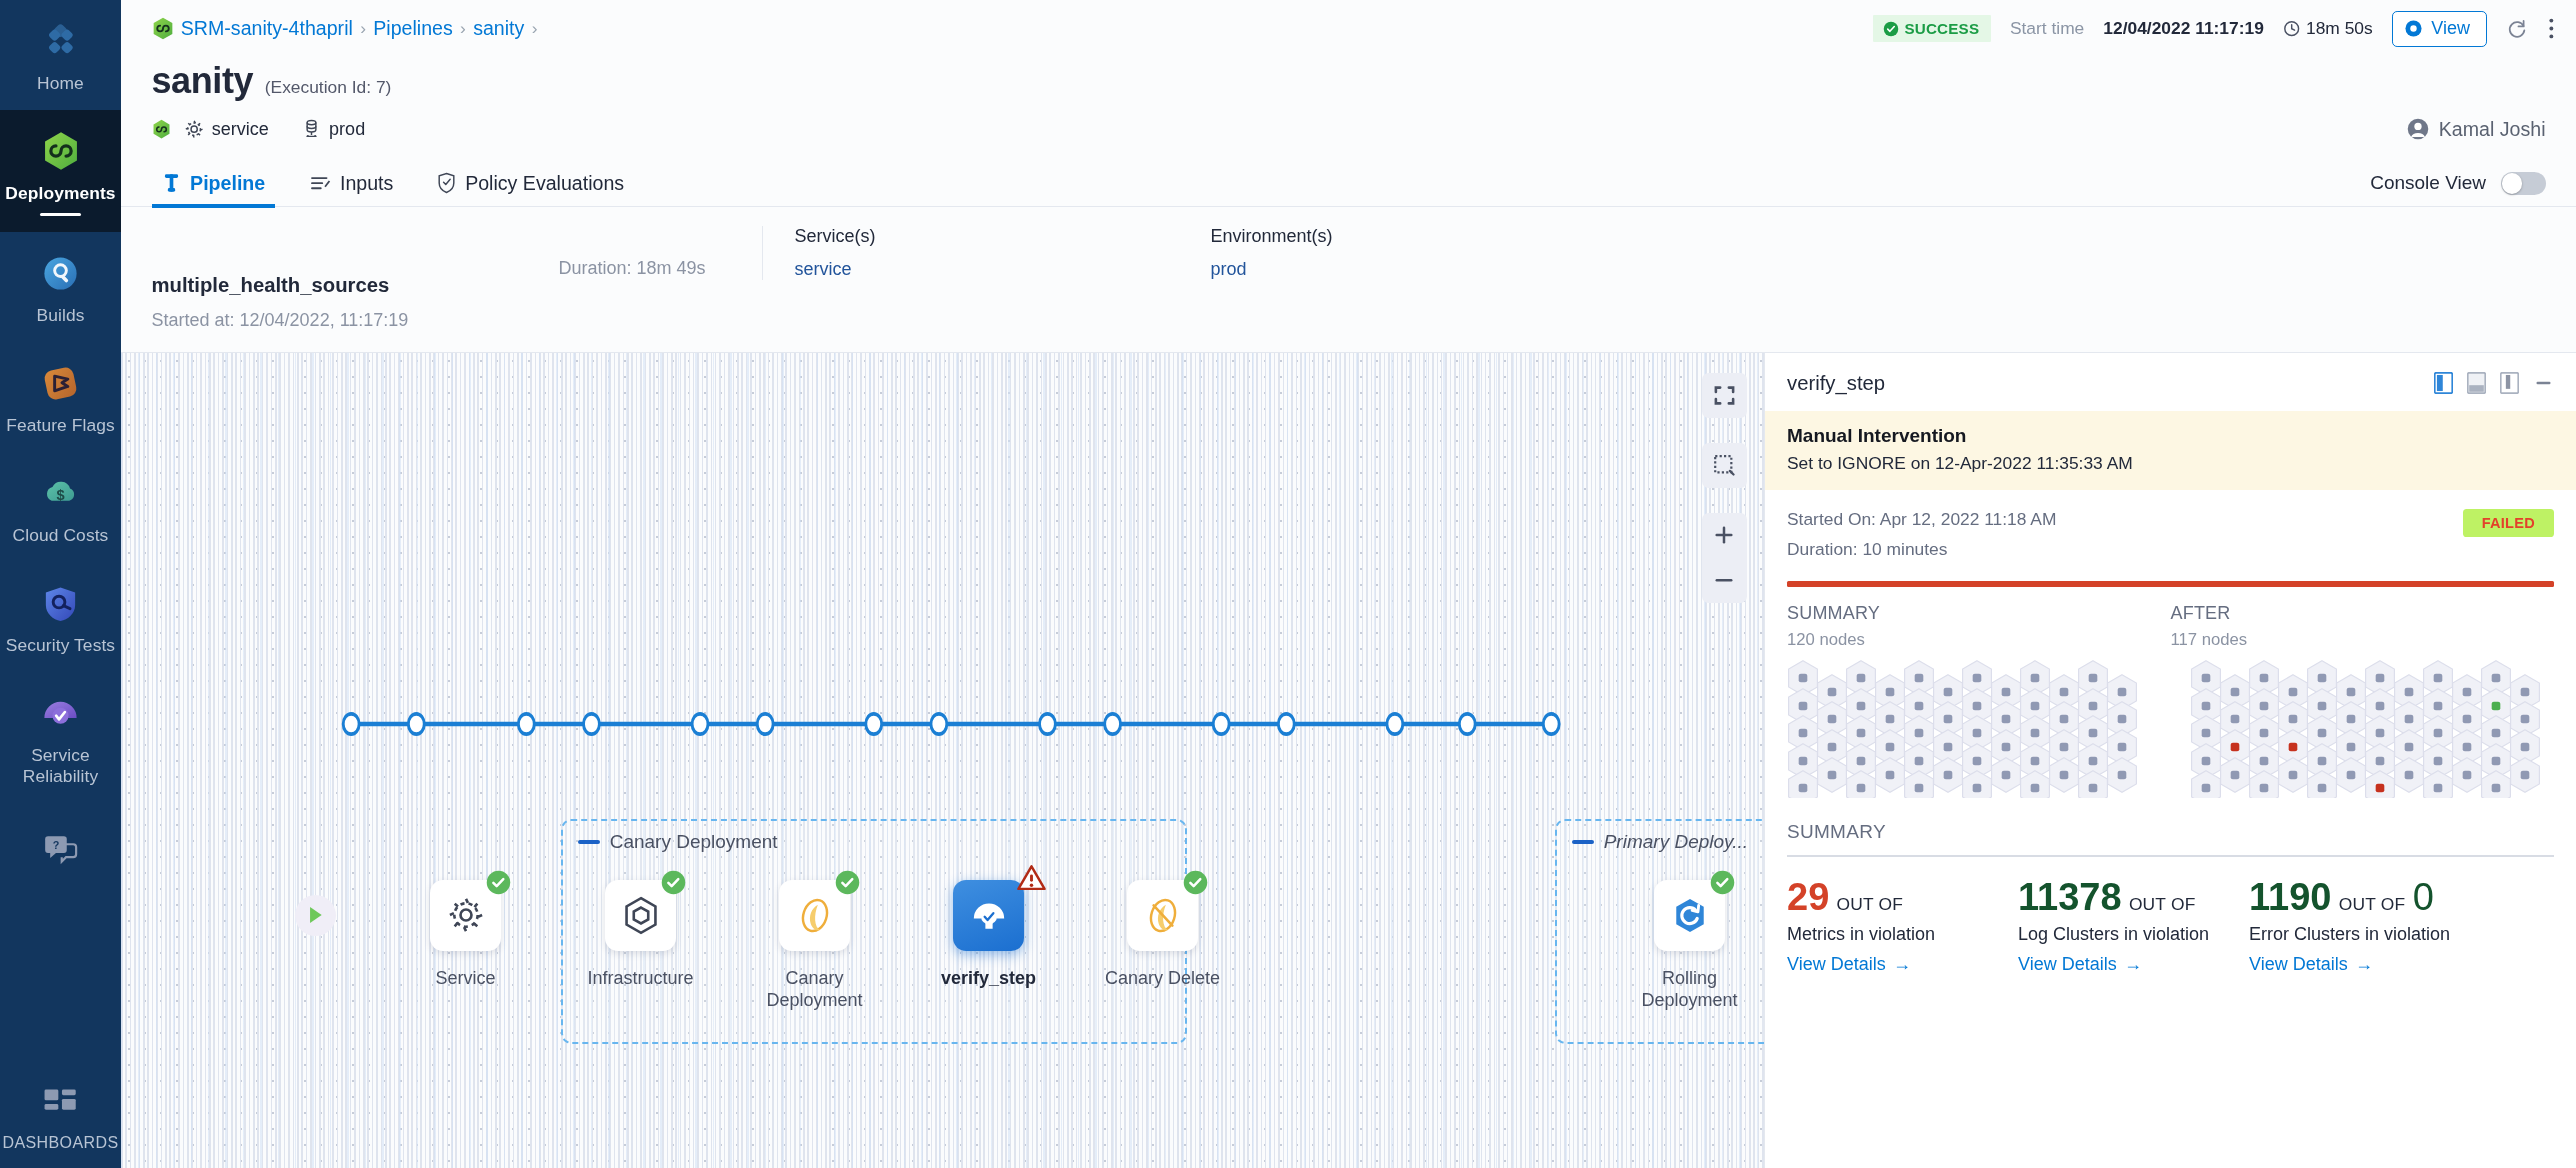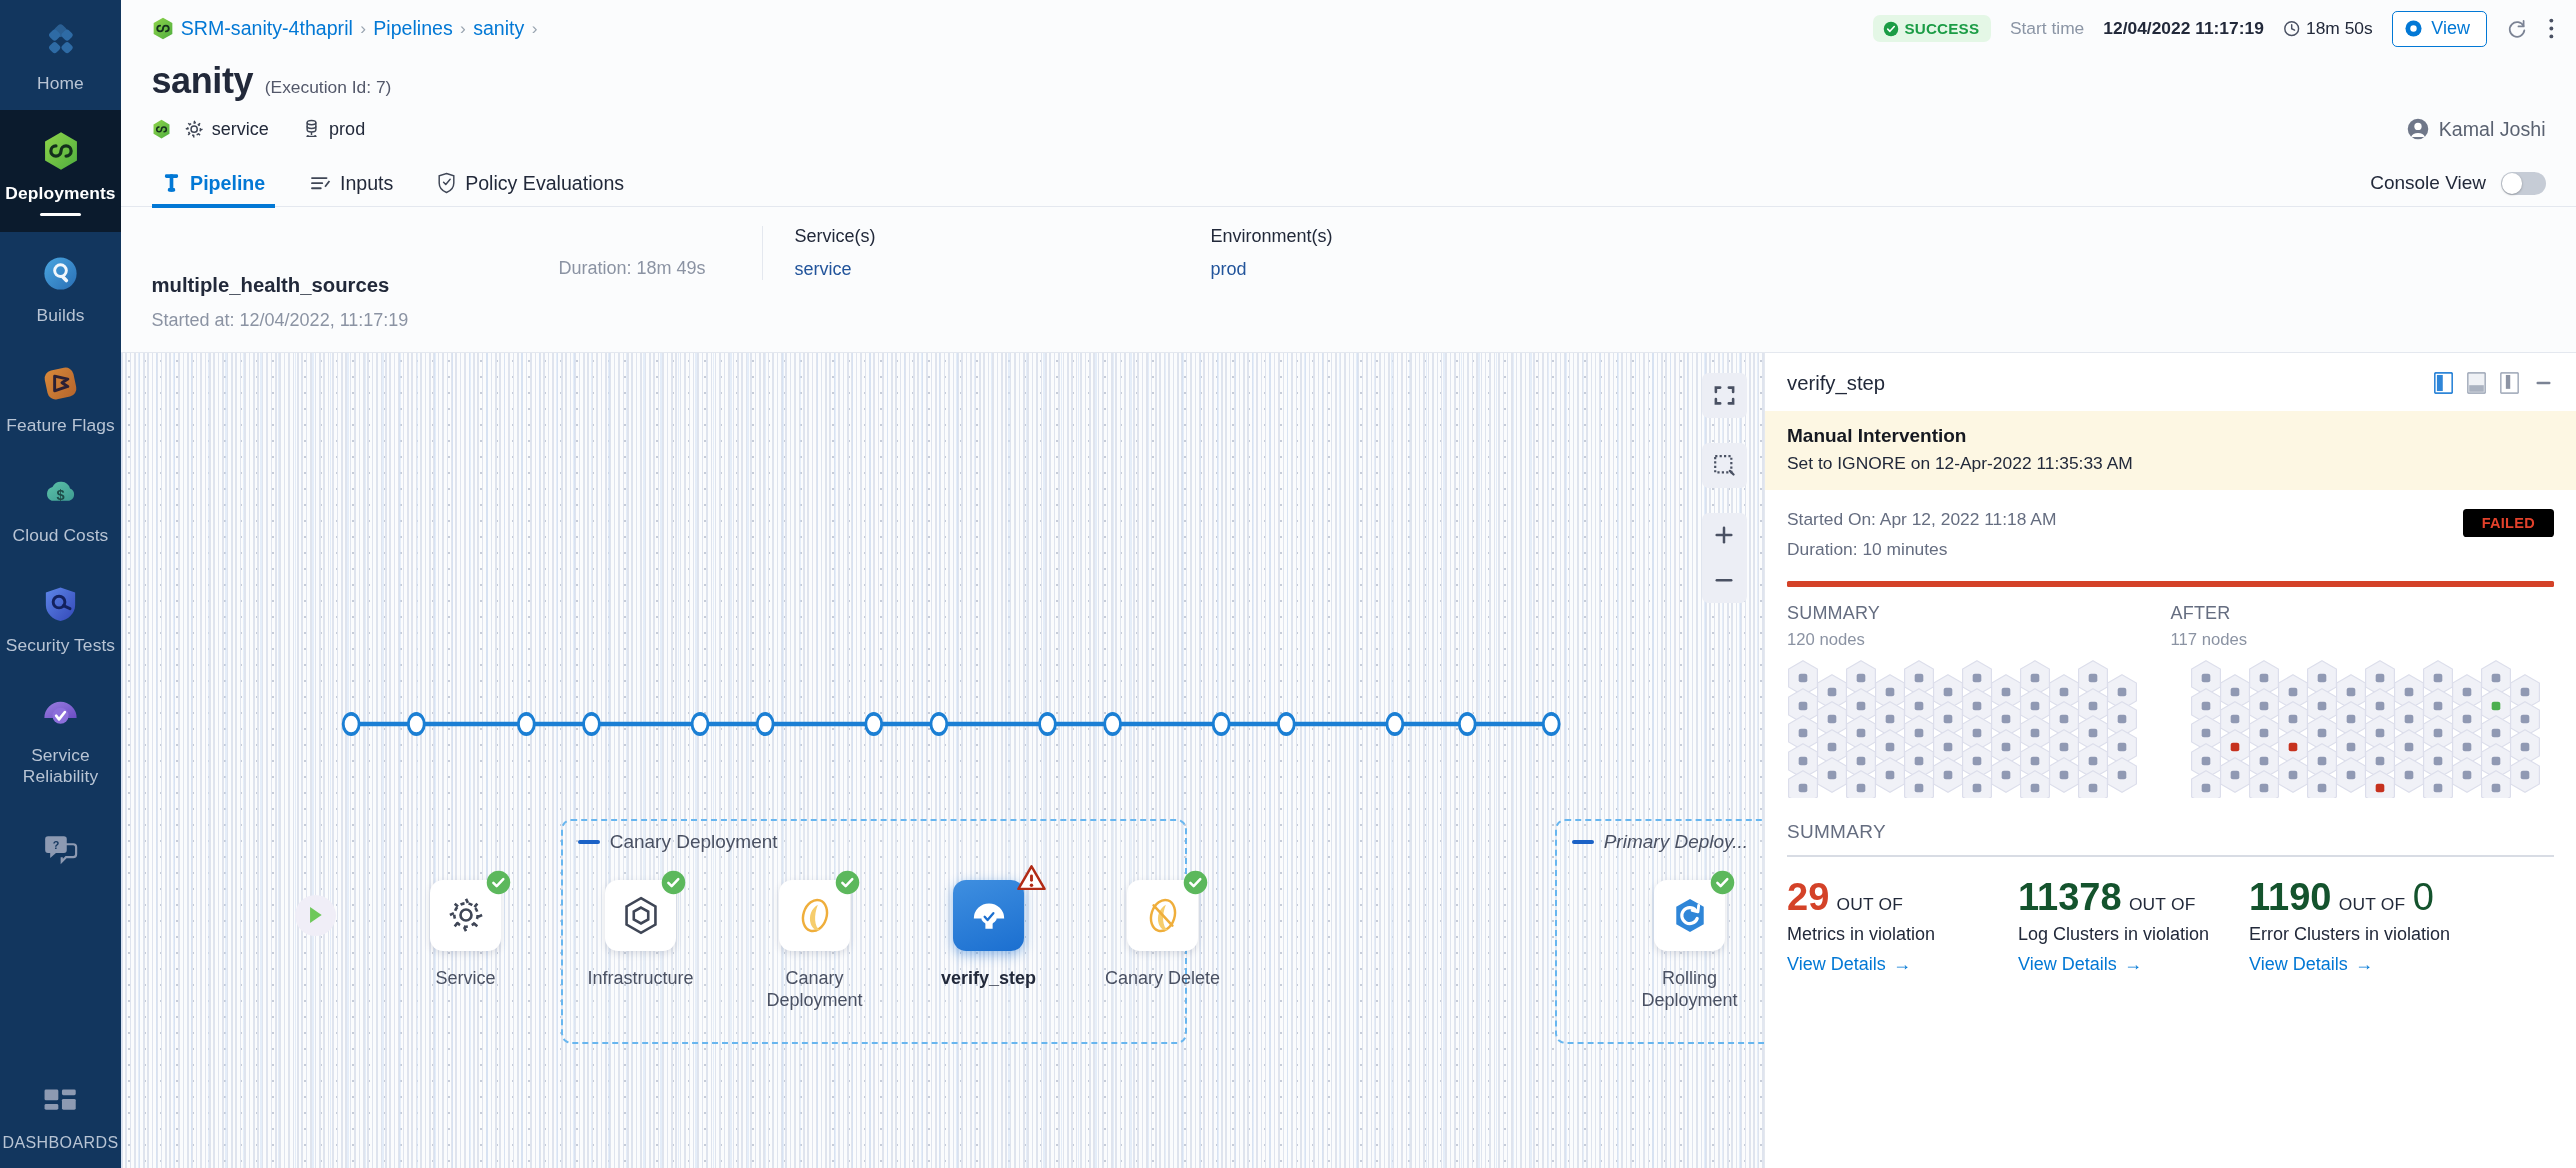--- a/index.html
+++ b/index.html
@@ -41,21 +41,21 @@
   .topbar {
     height: 57px; display: flex; align-items: center;
     padding: 0 20.3px 0 30.5px; background: #fbfcfd; flex: 0 0 57px;
   }
   .crumbs { display: flex; align-items: center; gap: 7.3px; font-size: 19.6px; }
   .crumb-link { color: #0278d5; cursor: pointer; }
   .crumb-sep { color: #9aa5b1; font-size: 17.4px; }
   .topbar-right { margin-left: auto; display: flex; align-items: center; gap: 19px; }
   .status-pill {
     background: #e4f7e6; color: #1b9c45; font-size: 15.2px; font-weight: 700;
-    padding: 5.1px 11.6px 5.1px 9.4px; border-radius: 7px; display: flex; align-items: center; gap: 5.8px;
+    padding: 5.1px 11.6px 5.1px 9.4px; border-radius: 1px; display: flex; align-items: center; gap: 5.8px;
     letter-spacing: 0.2px;
   }
   .st-label { color: #8b95a5; font-size: 17.4px; }
   .st-value { color: #22293a; font-size: 17.4px; font-weight: 600; }
   .dur-box { display: flex; align-items: center; gap: 5.8px; color: #22293a; font-size: 17.4px; }
   .view-btn {
     border: 1.5px solid #0278d5; color: #0278d5; background: #fff;
     border-radius: 5.1px; padding: 6.5px 16px 6.5px 11.6px; font-size: 18px;
     display: flex; align-items: center; gap: 8px; cursor: pointer; font-weight: 500;
   }
@@ -160,21 +160,21 @@
            display: flex; flex-direction: column; overflow: hidden; }
   .panel-head { display: flex; align-items: center; padding: 19px 22px 16px; gap: 11.6px; }
   .panel-title { font-size: 20.3px; color: #22293a; }
   .panel-icons { margin-left: auto; display: flex; align-items: center; gap: 13px; }
   .pi { width: 20.3px; height: 22px; cursor: pointer; }
   .alert-band { background: #fdf7e3; padding: 14.5px 22px 16px; }
   .alert-t { font-size: 19px; font-weight: 700; color: #151820; }
   .alert-s { font-size: 17.4px; color: #22293a; margin-top: 5.8px; }
   .panel-meta { padding: 19px 22px 0; display: flex; align-items: flex-start; }
   .pm-left div { font-size: 17.4px; color: #656d80; margin-bottom: 9.4px; }
-  .failed-pill { margin-left: auto; background: #000000; color: #e3412b; font-size: 14.5px;
+  .failed-pill { margin-left: auto; background: #bef264; color: #e3412b; font-size: 14.5px;
                  font-weight: 700; padding: 5.8px 19px; border-radius: 3.6px; letter-spacing: 0.3px; }
   .red-bar { height: 5.1px; background: #d44228; margin: 11.6px 22px 0; border-radius: 1.5px; }
   .ba-row { display: flex; padding: 16px 22px 0; }
   .ba-col { width: 404px; }
   .ba-h { font-size: 18px; color: #656d80; letter-spacing: 0.2px; }
   .ba-s { font-size: 16.7px; color: #8b93a3; margin-top: 6.5px; }
   .hexwrap { display: flex; padding: 10.2px 22px 0; }
   .hexgrid { width: 357px; height: 138px; position: relative; overflow: hidden; }
   .hexgrid + .hexgrid { margin-left: 46px; }
   .hex { position: absolute; width: 32px; height: 36px; }

